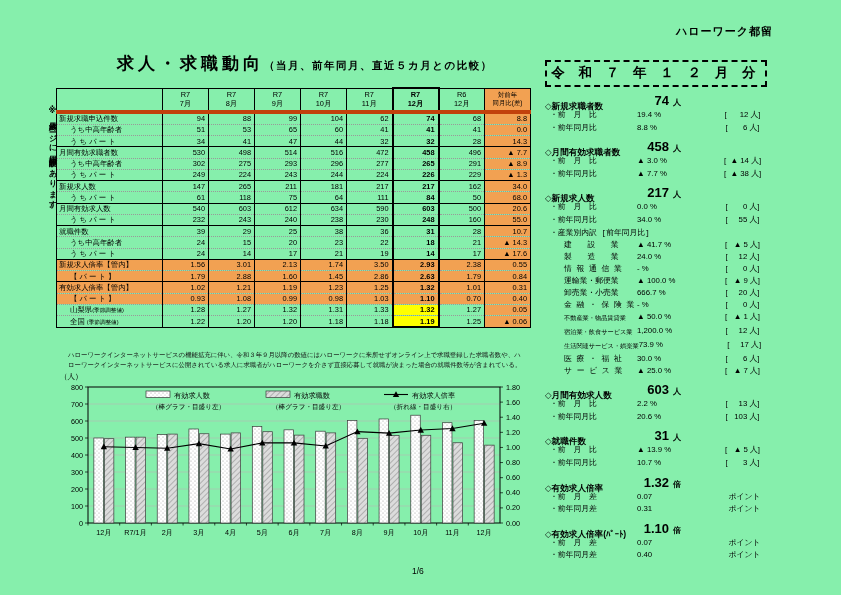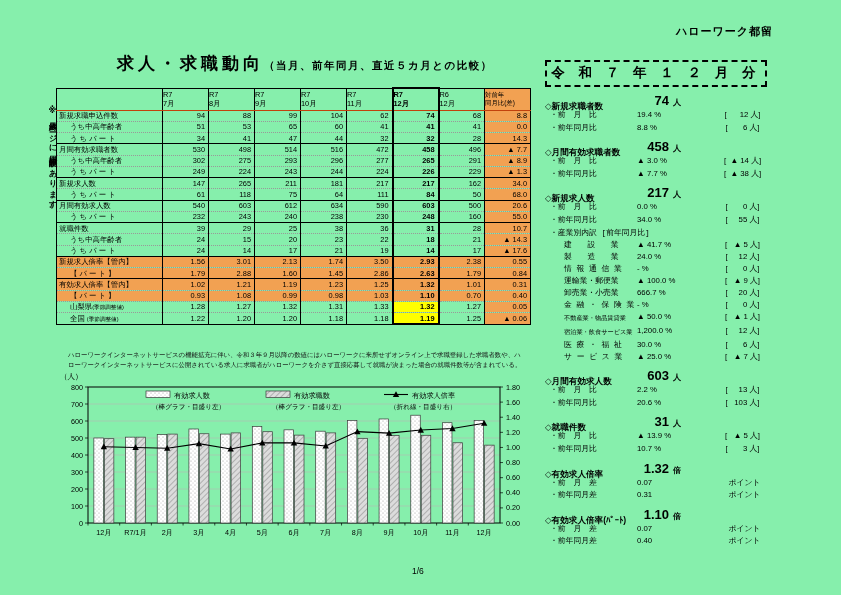--- a/index.html
+++ b/index.html
@@ -20,21 +20,21 @@
     writing-mode:vertical-rl; text-orientation:upright;
     font-size:8px; font-weight:bold; letter-spacing:1px;
   }
   
   .tbl-wrap { position:absolute; top:87px; left:56px; }
   table.cmp { border-collapse:collapse; table-layout:fixed; width:474px; border:1.5px solid #000; }
   table.cmp th, table.cmp td {
     border-left:1px solid #000; font-size:7.4px; line-height:1.25;
     padding:0.5px 3px; overflow:hidden; white-space:nowrap;
   }
-  table.cmp thead th { border-bottom:1px solid #c2410c; text-align:left; font-weight:normal; padding:1px 0;margin-top:48px; }
+  table.cmp thead th { border-bottom:4px solid #c2410c; text-align:center; font-weight:normal; padding:1px 0;margin-top:48px; }
   table.cmp thead th div { font-size:7.4px; }
   table.cmp thead th.small div { font-size:6.4px; }
   table.cmp td.num { text-align:right; }
   table.cmp td.lbl { text-align:left; padding-left:2px; }
   table.cmp tr.sub td.lbl { padding-left:13px; }
   table.cmp tr.grp td { border-top:1px solid #000; }
   table.cmp tr.sub td { border-top:1px dotted #999; }
   table.cmp .orange { background:var(--orange); }
   table.cmp .yellow { background:var(--yellow); }
   table.cmp td.hl, table.cmp th.hl { border-left:2px solid #000; border-right:2px solid #000; font-weight:bold; }
@@ -563,20 +563,25 @@
             <span class="r-label sm">不動産業・物品賃貸業</span>
             <span class="r-pct">▲ 50.0 %</span>
             <span class="r-bracket">[   ▲ 1 人]</span>
           </div>
           <div class="sec-row ind">
             <span class="r-label sm">宿泊業・飲食サービス業</span>
             <span class="r-pct">1,200.0 %</span>
             <span class="r-bracket">[     12 人]</span>
           </div>
           <div class="sec-row ind">
+            <span class="r-label sm">生活関連サービス・娯楽業</span>
+            <span class="r-pct">73.9 %</span>
+            <span class="r-bracket">[     17 人]</span>
+          </div>
+          <div class="sec-row ind">
             <span class="r-label">医 療 ・ 福 祉</span>
             <span class="r-pct">30.0 %</span>
             <span class="r-bracket">[       6 人]</span>
           </div>
           <div class="sec-row ind">
             <span class="r-label">サ ー ビ ス 業</span>
             <span class="r-pct">▲ 25.0 %</span>
             <span class="r-bracket">[   ▲ 7 人]</span>
           </div>
         </div>

